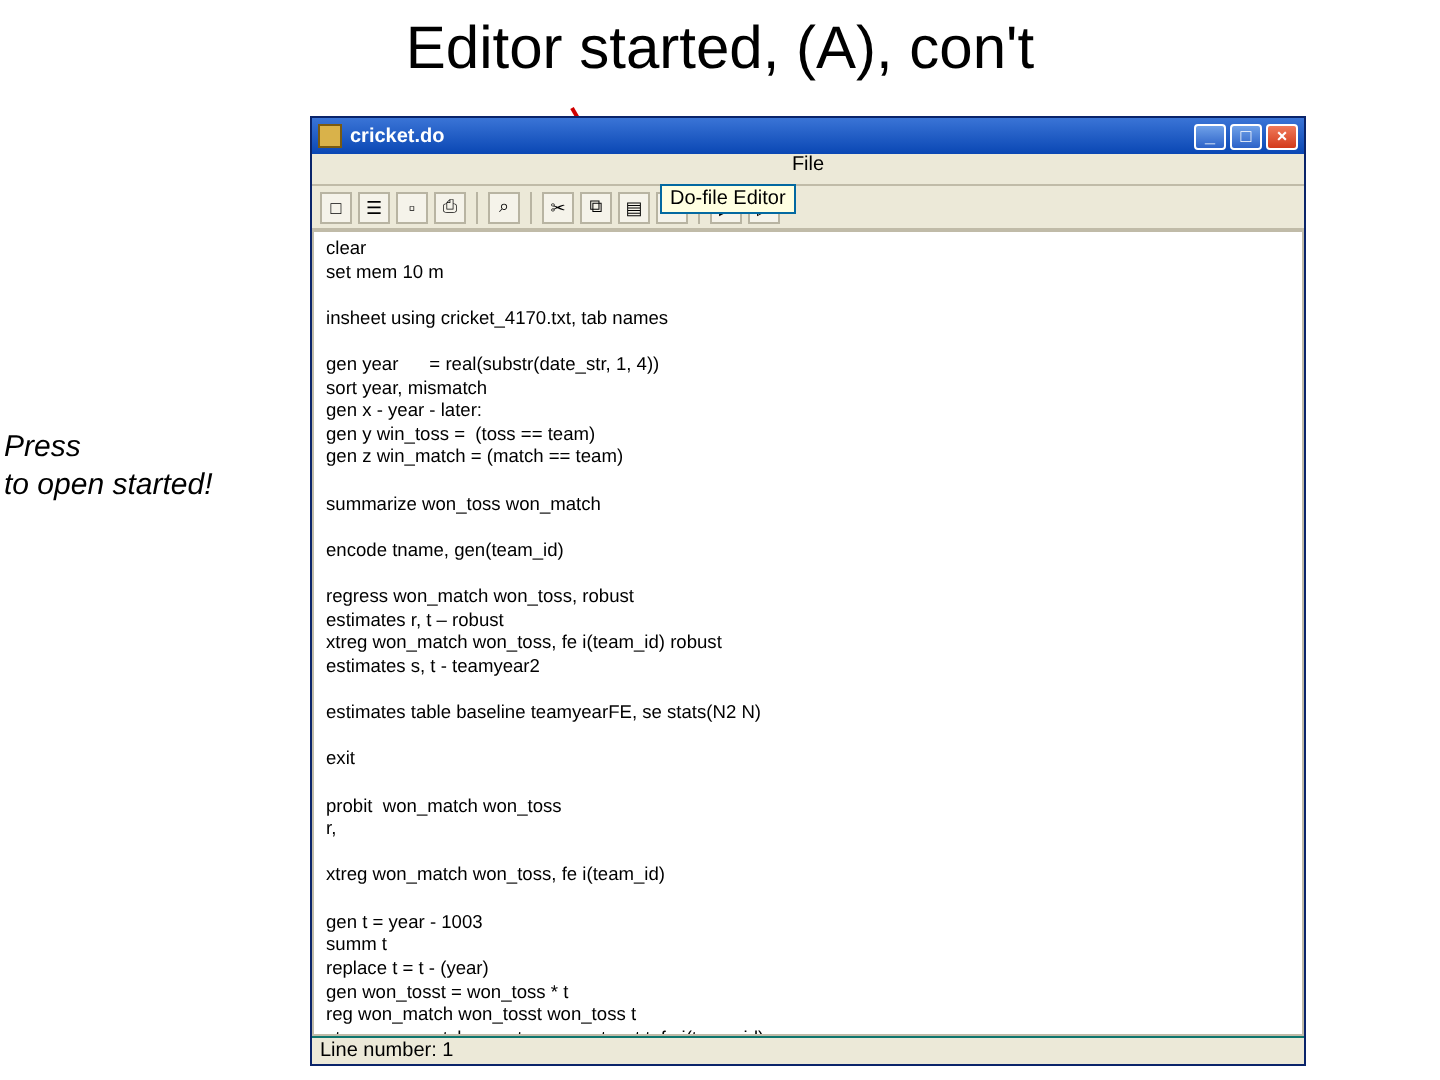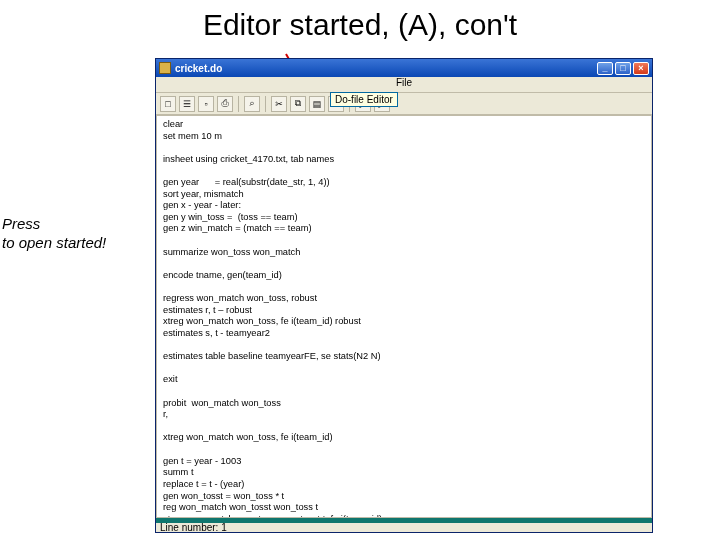--- a/index.html
+++ b/index.html
@@ -131,21 +131,21 @@
     font-size: 9.3px;
     line-height: 1.25;
     white-space: pre;
     color: #000;
     overflow: hidden;
   }
 
   .statusbar {
     height: 14px;
     background: #ece9d8;
-    border-top: 5px solid #0f766e;
+    border-top: 1px solid #0f766e;
     font-size: 10px;
     display: flex;
     align-items: center;
     padding: 0 4px;
     color: #000;
   }
 </style>
 </head>
 <body>
 

